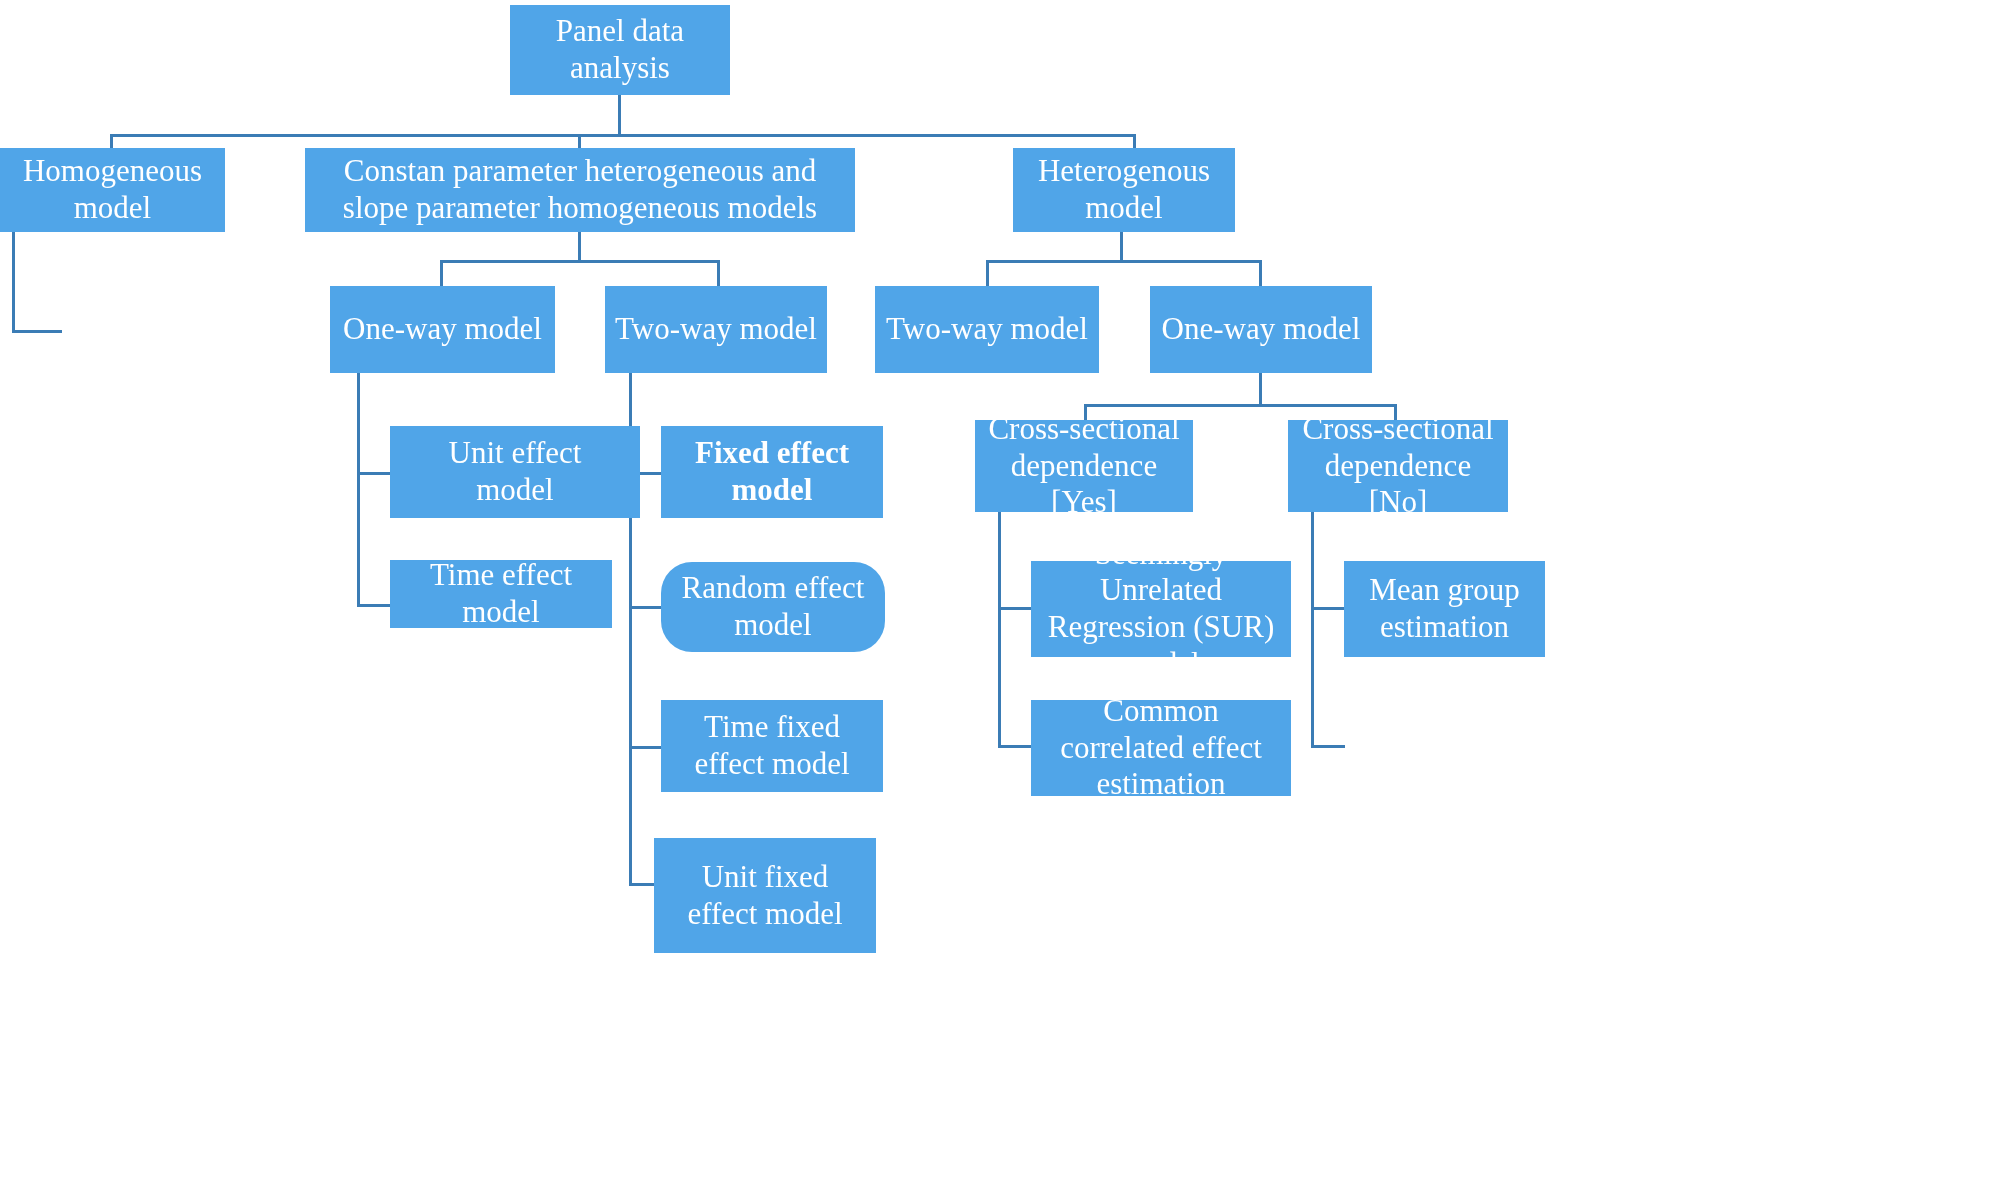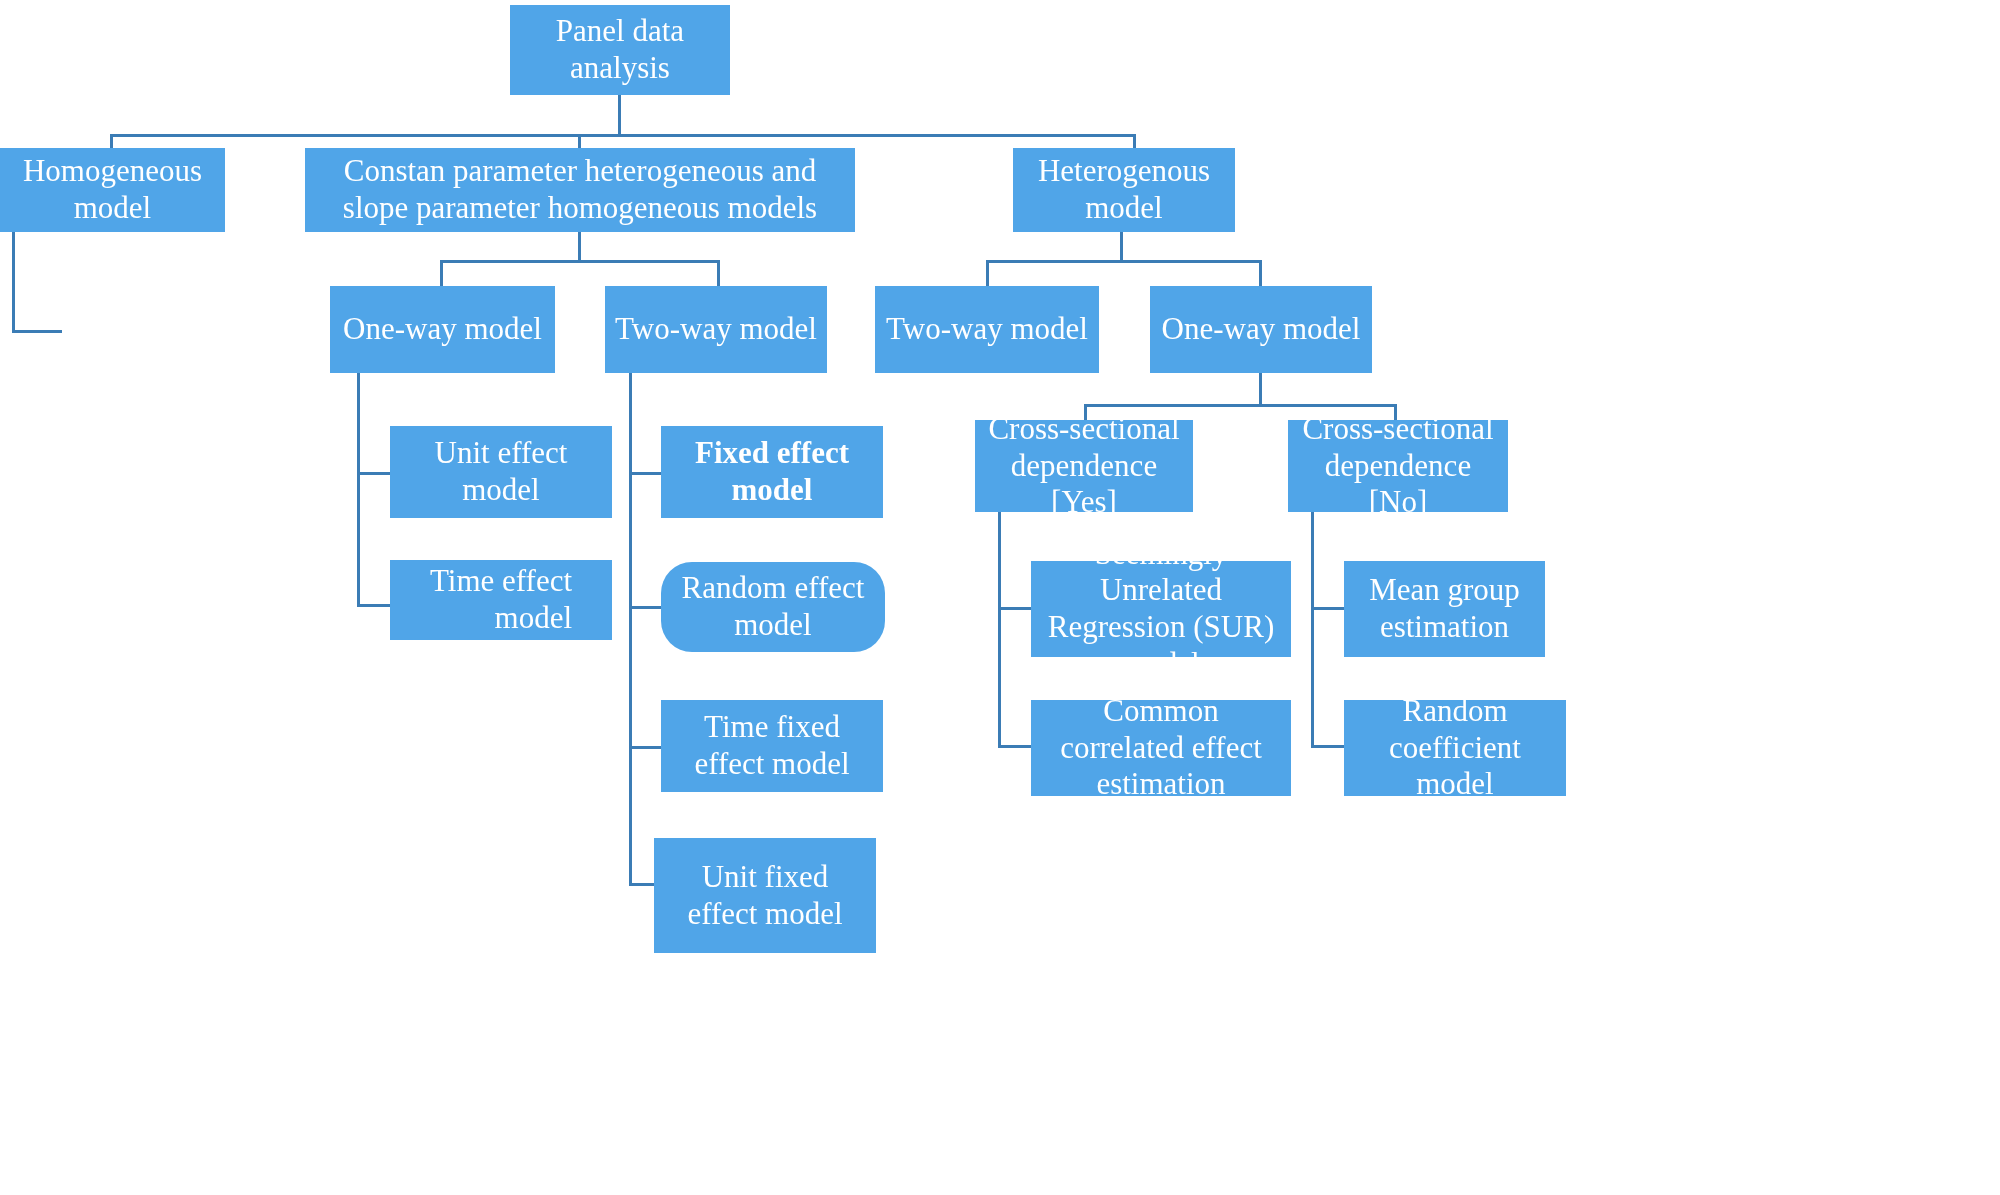--- a/index.html
+++ b/index.html
@@ -90,24 +90,24 @@
 
 
   <div class="node" style="left:330px; top:286px; width:225px; height:87px;">One-way model</div>
 
   <div class="node" style="left:605px; top:286px; width:222px; height:87px;">Two-way model</div>
 
   <div class="node" style="left:875px; top:286px; width:224px; height:87px;">Two-way model</div>
 
   <div class="node" style="left:1150px; top:286px; width:222px; height:87px;">One-way model</div>
 
-  <div class="node" style="left:390px; top:426px; width:222px; height:92px;">Unit effect
+  <div class="node" style="left:390px; top:426px; width:250px; height:92px;">Unit effect
 model</div>
 
-  <div class="node" style="left:390px; top:560px; width:222px; height:80px;text-align:right;">Time effect
+  <div class="node" style="left:390px; top:560px; width:222px; height:68px;">Time effect
 model</div>
 
   <div class="node" style="left:661px; top:426px; width:222px; height:92px;font-weight:bold;">Fixed effect
 model</div>
 
   <div class="node" style="left:661px; top:562px; width:224px; height:90px;border-radius:31px;">Random effect
 model</div>
 
   <div class="node" style="left:661px; top:700px; width:222px; height:92px;">Time fixed
 effect model</div>
@@ -127,16 +127,14 @@
 Regression (SUR)
 model</div>
 
   <div class="node" style="left:1031px; top:700px; width:260px; height:96px;">Common
 correlated effect
 estimation</div>
 
   <div class="node" style="left:1344px; top:561px; width:201px; height:96px;padding-left:6px;">Mean group
 estimation</div>
 
-  <div class="node" style="left:1344px; top:700px; width:222px; height:96px;">Random
-coefficient model</div>
 
 </div>
 
 </body></html>

